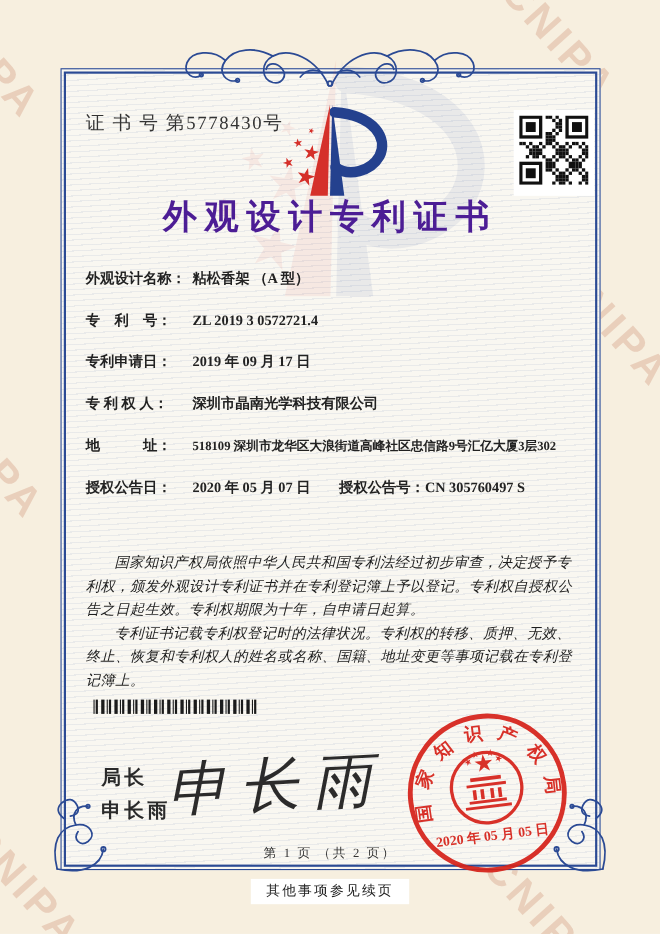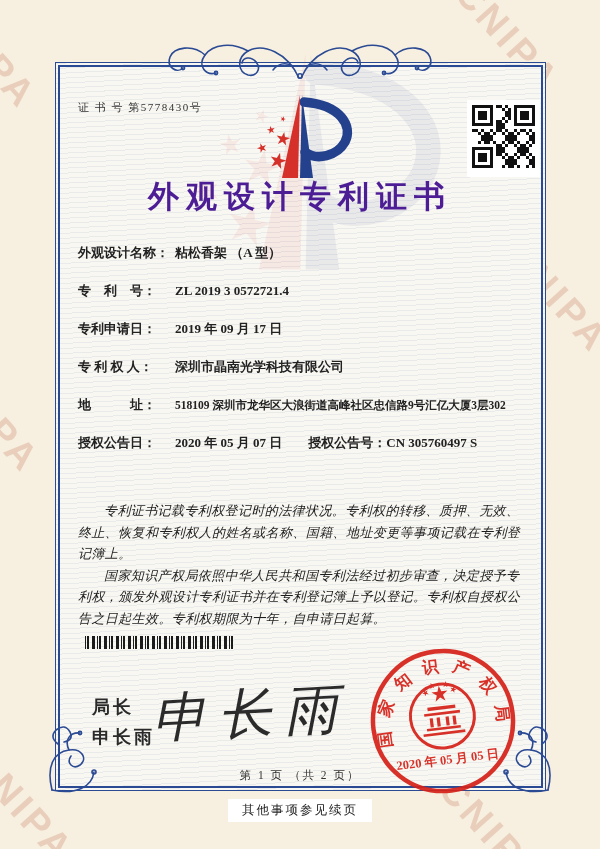--- a/index.html
+++ b/index.html
@@ -12,21 +12,21 @@
       font-weight:bold;font-size:38px;letter-spacing:4px;color:rgba(210,155,130,0.38);
       transform:rotate(48deg);transform-origin:0 0;z-index:1;white-space:nowrap;}
   
   .frame{position:absolute;left:55px;top:62px;width:489px;height:727px;
          border:1px solid #2b4a94;z-index:2;
          background:
            repeating-linear-gradient(177deg, rgba(125,145,185,0.13) 0 1px, rgba(255,255,255,0) 1px 5px),
            #f9f7f1;}
   .frame::before{content:"";position:absolute;inset:2px;border:2px solid #2b4a94;}
   .content{position:absolute;inset:0;z-index:3;}
-  .cert-no{position:absolute;left:78px;top:100px;font-size:11px;letter-spacing:1.5px;color:#333;}
+  .cert-no{position:absolute;left:78px;top:100px;font-size:17px;letter-spacing:1.5px;color:#333;}
   .title{position:absolute;left:0;right:0;top:176px;text-align:center;
          font-size:31px;font-weight:bold;letter-spacing:7px;color:#4c1d95;}
   .rows{position:absolute;left:78px;top:244px;width:450px;}
   .row{height:38px;font-size:13px;white-space:nowrap;font-weight:bold;}
   .row .label{display:inline-block;width:97px;white-space:pre;color:#222;}
   .row .value{color:#222;}
   .row.small .value{font-size:11.5px;}
   .grant .pair2{margin-left:26px;}
   .paras{position:absolute;left:78px;top:500px;width:447px;font-size:13px;
          line-height:21.5px;color:#1d1d1d;font-style:italic;}
@@ -270,22 +270,22 @@
     </div>
     <div class="row small">
       <span class="label">地　　　址：</span><span class="value">518109 深圳市龙华区大浪街道高峰社区忠信路9号汇亿大厦3层302</span>
     </div>
     <div class="row grant">
       <span class="label">授权公告日：</span><span class="value">2020 年 05 月 07 日</span><span class="pair2"><span class="label" style="width:auto">授权公告号：</span><span class="value">CN 305760497 S</span></span>
     </div>
   </div>
 
   <div class="paras">
+    <p>国家知识产权局依照中华人民共和国专利法经过初步审查，决定授予专利权，颁发外观设计专利证书并在专利登记簿上予以登记。专利权自授权公告之日起生效。专利权期限为十年，自申请日起算。</p>
     <p>专利证书记载专利权登记时的法律状况。专利权的转移、质押、无效、终止、恢复和专利权人的姓名或名称、国籍、地址变更等事项记载在专利登记簿上。</p>
-    <p>国家知识产权局依照中华人民共和国专利法经过初步审查，决定授予专利权，颁发外观设计专利证书并在专利登记簿上予以登记。专利权自授权公告之日起生效。专利权期限为十年，自申请日起算。</p>
   </div>
 
   <div class="barcode">
       <i style="width: 1px; margin-right: 1px;"></i>
       <i style="width: 2px; margin-right: 3px;"></i>
       <i style="width: 3px; margin-right: 2px;"></i>
       <i style="width: 1px; margin-right: 1px;"></i>
       <i style="width: 2px; margin-right: 3px;"></i>
       <i style="width: 3px; margin-right: 2px;"></i>
       <i style="width: 1px; margin-right: 1px;"></i>

